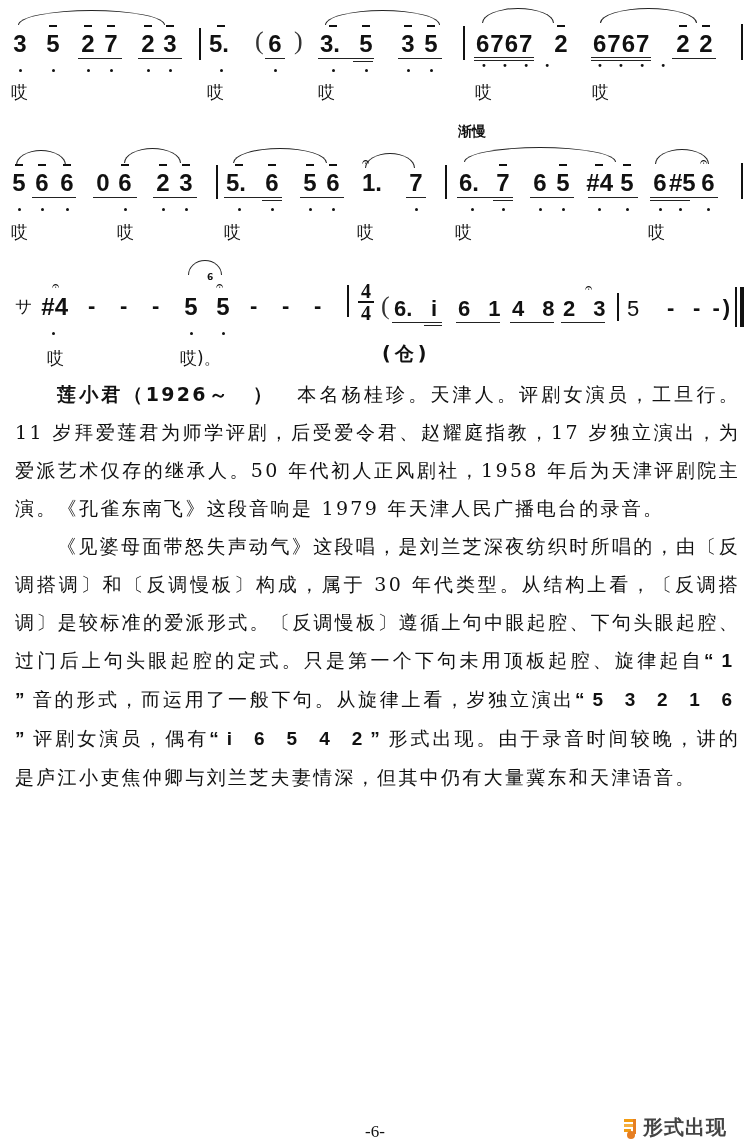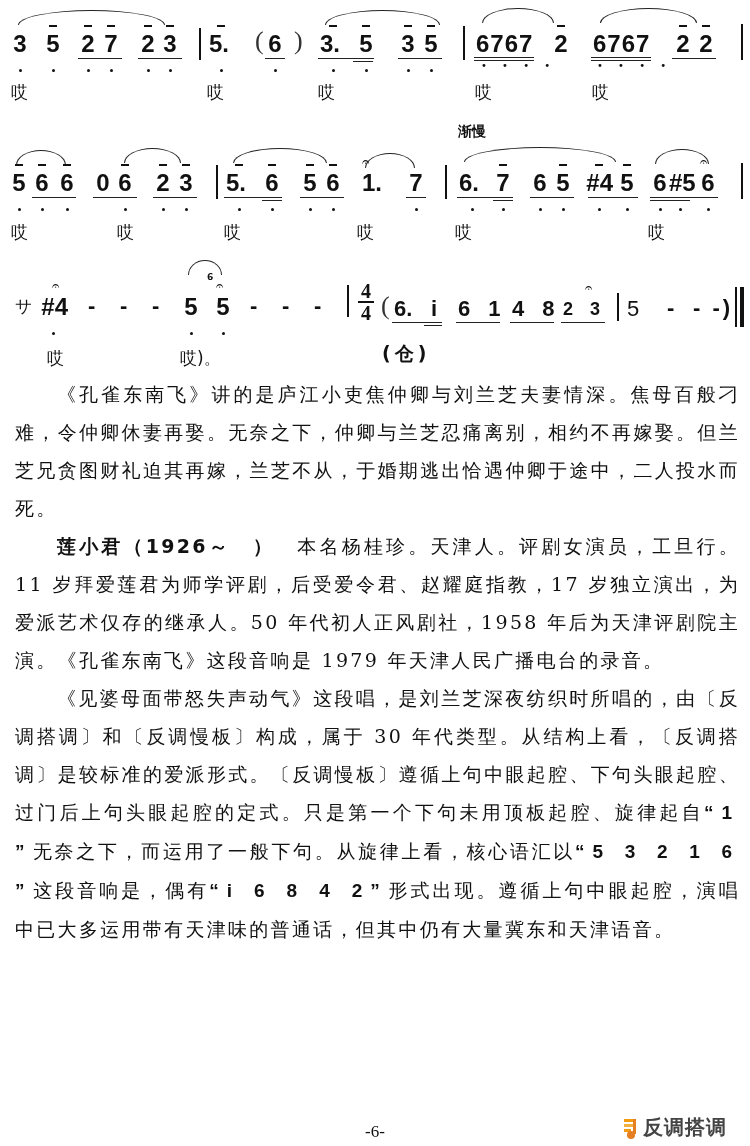--- a/index.html
+++ b/index.html
@@ -175,46 +175,45 @@
     <div class="paren" style="left:381px; top:56px;">(</div>
     <div class="note" style="left:394px; top:62px; width:28px; text-align:left; font-size:22px;">6.</div>
     <div class="note" style="left:426px; top:62px; font-size:22px;">i</div>
     <div class="uline" style="left:392px; top:87px; width:50px;"></div>
     <div class="uline" style="left:424px; top:90px; width:18px;"></div>
     <div class="note group" style="left:458px; top:62px; font-size:22px; letter-spacing:6px;">6 1</div>
     <div class="uline" style="left:456px; top:87px; width:44px;"></div>
     <div class="note group" style="left:512px; top:62px; font-size:22px; letter-spacing:6px;">4 8</div>
     <div class="uline" style="left:510px; top:87px; width:44px;"></div>
     <div class="fermata" style="left:585px; top:46px;">𝄐</div>
-    <div class="note group" style="left:563px; top:62px; font-size:18px; letter-spacing:6px;">2 3</div>
+    <div class="note group" style="left:563px; top:62px; font-size:22px; letter-spacing:6px;">2 3</div>
     <div class="uline" style="left:561px; top:87px; width:44px;"></div>
     <div class="bar" style="left:617px; top:58px; height:28px;"></div>
     <div class="note" style="left:625px; top:62px; font-size:22px; font-weight:normal;">5</div>
     <div class="dash" style="left:667px; top:60px;">-</div>
     <div class="dash" style="left:693px; top:60px; letter-spacing:3px;">- -)</div>
     <div class="bar" style="left:735px; top:52px; height:40px; width:2px;"></div>
     <div class="bar" style="left:740px; top:52px; height:40px; width:4px;"></div>
 
     <div class="lyric" style="left:47px; top:113px;">哎</div>
     <div class="lyric" style="left:180px; top:113px;">哎)。</div>
     <div class="lyric" style="left:382px; top:108px; font-size:19px; font-weight:bold; letter-spacing:4px;">(仓)</div>
   </div>
 </div>
 
 <div class="text" style="top:375px;">
-  <p class="indent">《孔雀东南飞》讲的是庐江小吏焦仲卿与刘兰芝夫妻情深。焦母百般刁难，令仲卿休妻再娶。无奈之下，仲卿与兰芝忍痛离别，相约不再嫁娶。但兰芝兄贪图财礼迫其再嫁，兰芝不从，于婚期逃出恰遇仲卿于途中，二人投水而死。</p>
   <p class="indent"><span class="bold">莲小君（1926～　）</span><span>　本名杨桂珍。天津人。评剧女演员，工旦行。11 岁拜爱莲君为师学评剧，后受爱令君、赵耀庭指教，17 岁独立演出，为爱派艺术仅存的继承人。50 年代初人正风剧社，1958 年后为天津评剧院主演。《孔雀东南飞》这段音响是 1979 年天津人民广播电台的录音。</span></p>
-  <p class="indent"><span>《见婆母面带怒失声动气》这段唱，是刘兰芝深夜纺织时所唱的，由〔反调搭调〕和〔反调慢板〕构成，属于 30 年代类型。从结构上看，〔反调搭调〕是较标准的爱派形式。〔反调慢板〕遵循上句中眼起腔、下句头眼起腔、过门后上句头眼起腔的定式。只是第一个下句未用顶板起腔、旋律起自</span><span class="jp">“1 ”</span><span>无奈之下，而运用了一般下句。从旋律上看，核心语汇以</span><span class="jp">“5 3 2 1 6 ”</span><span>这段音响是，偶有</span><span class="jp">“i 6 8 4 2”</span><span>形式出现。遵循上句中眼起腔，演唱中已大多运用带有天津味的普通话，但其中仍有大量冀东和天津语音。</span></p>
+  <p class="indent"><span>《见婆母面带怒失声动气》这段唱，是刘兰芝深夜纺织时所唱的，由〔反调搭调〕和〔反调慢板〕构成，属于 30 年代类型。从结构上看，〔反调搭调〕是较标准的爱派形式。〔反调慢板〕遵循上句中眼起腔、下句头眼起腔、过门后上句头眼起腔的定式。只是第一个下句未用顶板起腔、旋律起自</span><span class="jp">“1 ”</span><span>音的形式，而运用了一般下句。从旋律上看，岁独立演出</span><span class="jp">“5 3 2 1 6 ”</span><span>评剧女演员，偶有</span><span class="jp">“i 6 5 4 2”</span><span>形式出现。由于录音时间较晚，讲的是庐江小吏焦仲卿与刘兰芝夫妻情深，但其中仍有大量冀东和天津语音。</span></p>
 </div>
 
 <div class="pagenum">-6-</div>
 <div class="watermark">
   <div class="wm-icon">
     <svg width="16" height="22" viewBox="0 0 16 22">
       <rect x="1" y="2" width="10" height="3" fill="#f39c12"></rect>
       <rect x="1" y="7" width="10" height="3" fill="#f5b041"></rect>
       <rect x="1" y="12" width="7" height="3" fill="#f39c12"></rect>
       <rect x="10" y="2" width="3" height="15" fill="#e67e22"></rect>
       <circle cx="8" cy="18" r="4" fill="#e67e22"></circle>
     </svg>
   </div>
-  <span class="wm-text">反调搭调</span>
+  <span class="wm-text">形式出现</span>
 </div>
 
 </body></html>

